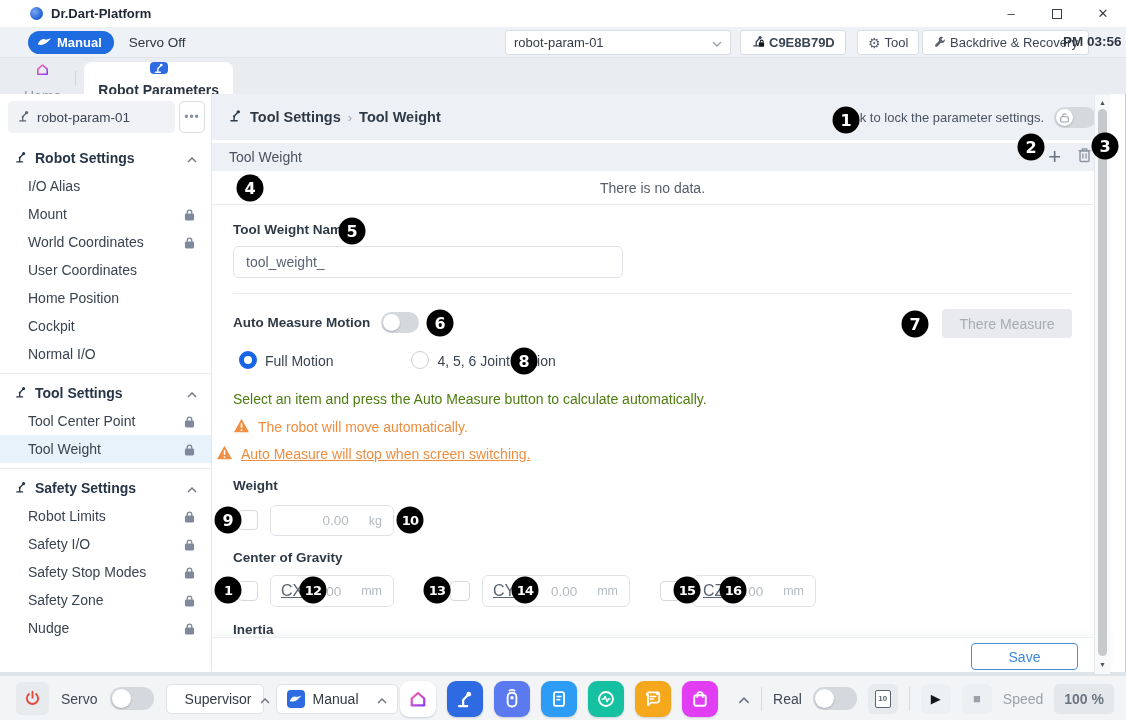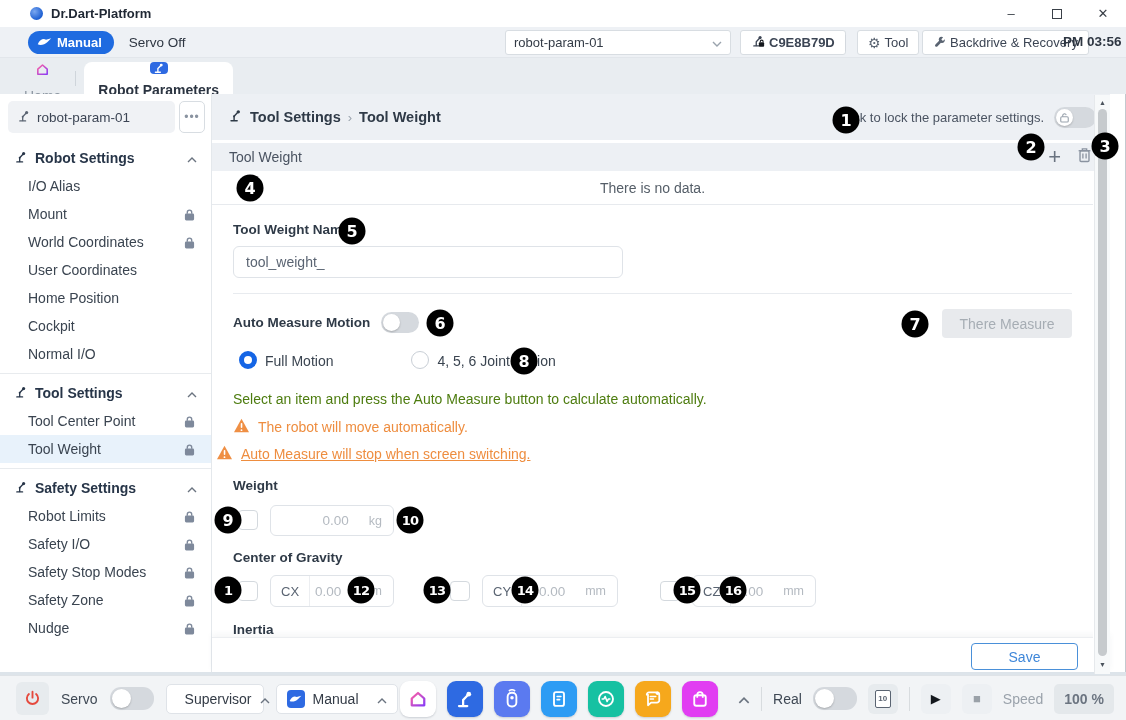--- a/index.html
+++ b/index.html
@@ -70,21 +70,21 @@
   .toggle::after { content:""; position:absolute; left:2px; top:2px; width:17px; height:17px; border-radius:50%; background:#fff; box-shadow:0 1px 2px rgba(0,0,0,.22); }
   .ghost-btn { background:#e8eaed; border:none; border-radius:4px; color:#a6adb4; font-size:14px; display:flex; align-items:center; justify-content:center; }
   .radio { width:18px; height:18px; border-radius:50%; display:inline-block; }
   .radio.on { border:5.5px solid #1565e5; background:#fff; }
   .radio.off { border:1.5px solid #c9cfd6; background:#fff; }
   .radio-label { font-size:14px; color:#3a4450; }
   .plain-text { font-size:14px; color:#4d7c0f; }
   .warn-row { display:flex; align-items:center; gap:8px; font-size:14px; color:#ee8d3f; }
   .checkbox { width:20px; height:20px; border:1.5px solid #d4d9de; border-radius:4px; background:#fff; }
   .unit-input { background:#fff; border:1px solid #dfe3e8; border-radius:6px; display:flex; align-items:center; font-size:13.5px; }
-  .unit-input .seg-label { color:#5a6472; padding:0 10px; font-size:13px; align-self:stretch; display:flex; align-items:center; border-right:1px solid #eceef1; }
+  .unit-input .seg-label { color:#5a6472; padding:0 10px; font-size:16px; align-self:stretch; display:flex; align-items:center; border-right:1px solid #eceef1;text-decoration:underline; }
   .unit-input .val { color:#b4bac1; margin-left:auto; padding-right:4px; }
   .unit-input .unit { color:#b4bac1; padding-right:11px; margin-left:16px; font-size:12.5px; }
   .save-bar { position:absolute; left:212px; right:16px; top:637px; height:35px; background:#fff; border-top:1px solid #eceef1; box-shadow:0 -3px 6px rgba(60,70,90,.05); z-index:10; }
   .save-btn { position:absolute; right:32px; top:5px; width:107px; height:27px; background:#fff; border:1px solid #4a90d9; border-radius:4px; color:#3f87d9; font-size:14px; display:flex; align-items:center; justify-content:center; }
   .bottom-strip { position:absolute; left:0; right:0; top:672px; height:3px; background:#dde4ea; }
 
   
   .scroll-outer { position:absolute; top:95px; bottom:46px; right:16px; width:16px; background:#f7f9fa; border-left:1px solid #e6e9ec; z-index:11; }
   .scroll-outer .thumb { position:absolute; top:14px; bottom:18px; left:3px; width:9px; border-radius:5px; background:#c6cacd; }
   .scroll-inner { position:absolute; top:205px; right:17px; width:16px; height:433px; background:#fff; z-index:11; }
@@ -436,21 +436,21 @@
 
     <div class="b-label abs" style="left:21px; top:345px;">Center of Gravity</div>
     <div class="abs" id="cog-row" style="left:0; top:370px; width:860px; height:32px;">
         <div class="checkbox abs" style="left: 26px; top: 6px;"></div>
         <div class="unit-input abs" style="left: 58px; top: 0px; width: 124px; height: 32px;">
           <span class="seg-label">CX</span>
           <span class="val">0.00</span>
           <span class="unit">mm</span>
         </div>
         <div class="checkbox abs" style="left: 238px; top: 6px;"></div>
-        <div class="unit-input abs" style="left: 270px; top: 0px; width: 136px; height: 32px;">
+        <div class="unit-input abs" style="left: 270px; top: 0px; width: 148px; height: 32px;">
           <span class="seg-label">CY</span>
           <span class="val">0.00</span>
           <span class="unit">mm</span>
         </div>
         <div class="checkbox abs" style="left: 448px; top: 6px;"></div>
         <div class="unit-input abs" style="left: 480px; top: 0px; width: 124px; height: 32px;">
           <span class="seg-label">CZ</span>
           <span class="val">0.00</span>
           <span class="unit">mm</span>
         </div>
@@ -601,19 +601,19 @@
       <div class="badge" style="left: 1031px; top: 147px;">2</div>
       <div class="badge" style="left: 1105px; top: 146px;">3</div>
       <div class="badge" style="left: 250px; top: 188px;">4</div>
       <div class="badge" style="left: 352px; top: 231px;">5</div>
       <div class="badge" style="left: 440px; top: 323px;">6</div>
       <div class="badge" style="left: 915px; top: 324px;">7</div>
       <div class="badge" style="left: 524px; top: 361px;">8</div>
       <div class="badge" style="left: 228px; top: 520px;">9</div>
       <div class="badge two" style="left: 410px; top: 520px;">10</div>
       <div class="badge two" style="left: 228px; top: 590px;">1</div>
-      <div class="badge two" style="left: 313px; top: 590px; margin-left: 48px;">12</div>
+      <div class="badge two" style="left: 313px; top: 590px;">12</div>
       <div class="badge two" style="left: 437px; top: 590px;">13</div>
       <div class="badge two" style="left: 525px; top: 590px;">14</div>
       <div class="badge two" style="left: 645px; top: 590px; margin-left: 42px;">15</div>
       <div class="badge two" style="left: 733px; top: 590px;">16</div>
     </div>
 </div>
 
 </body></html>

